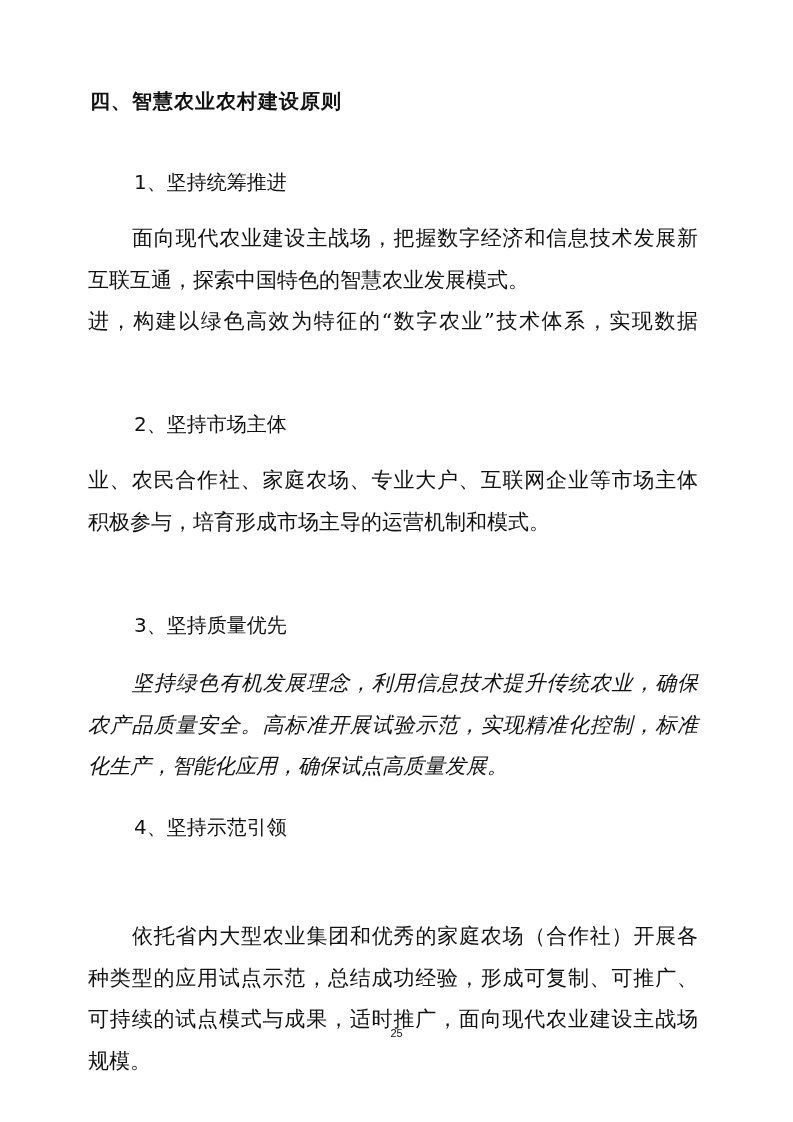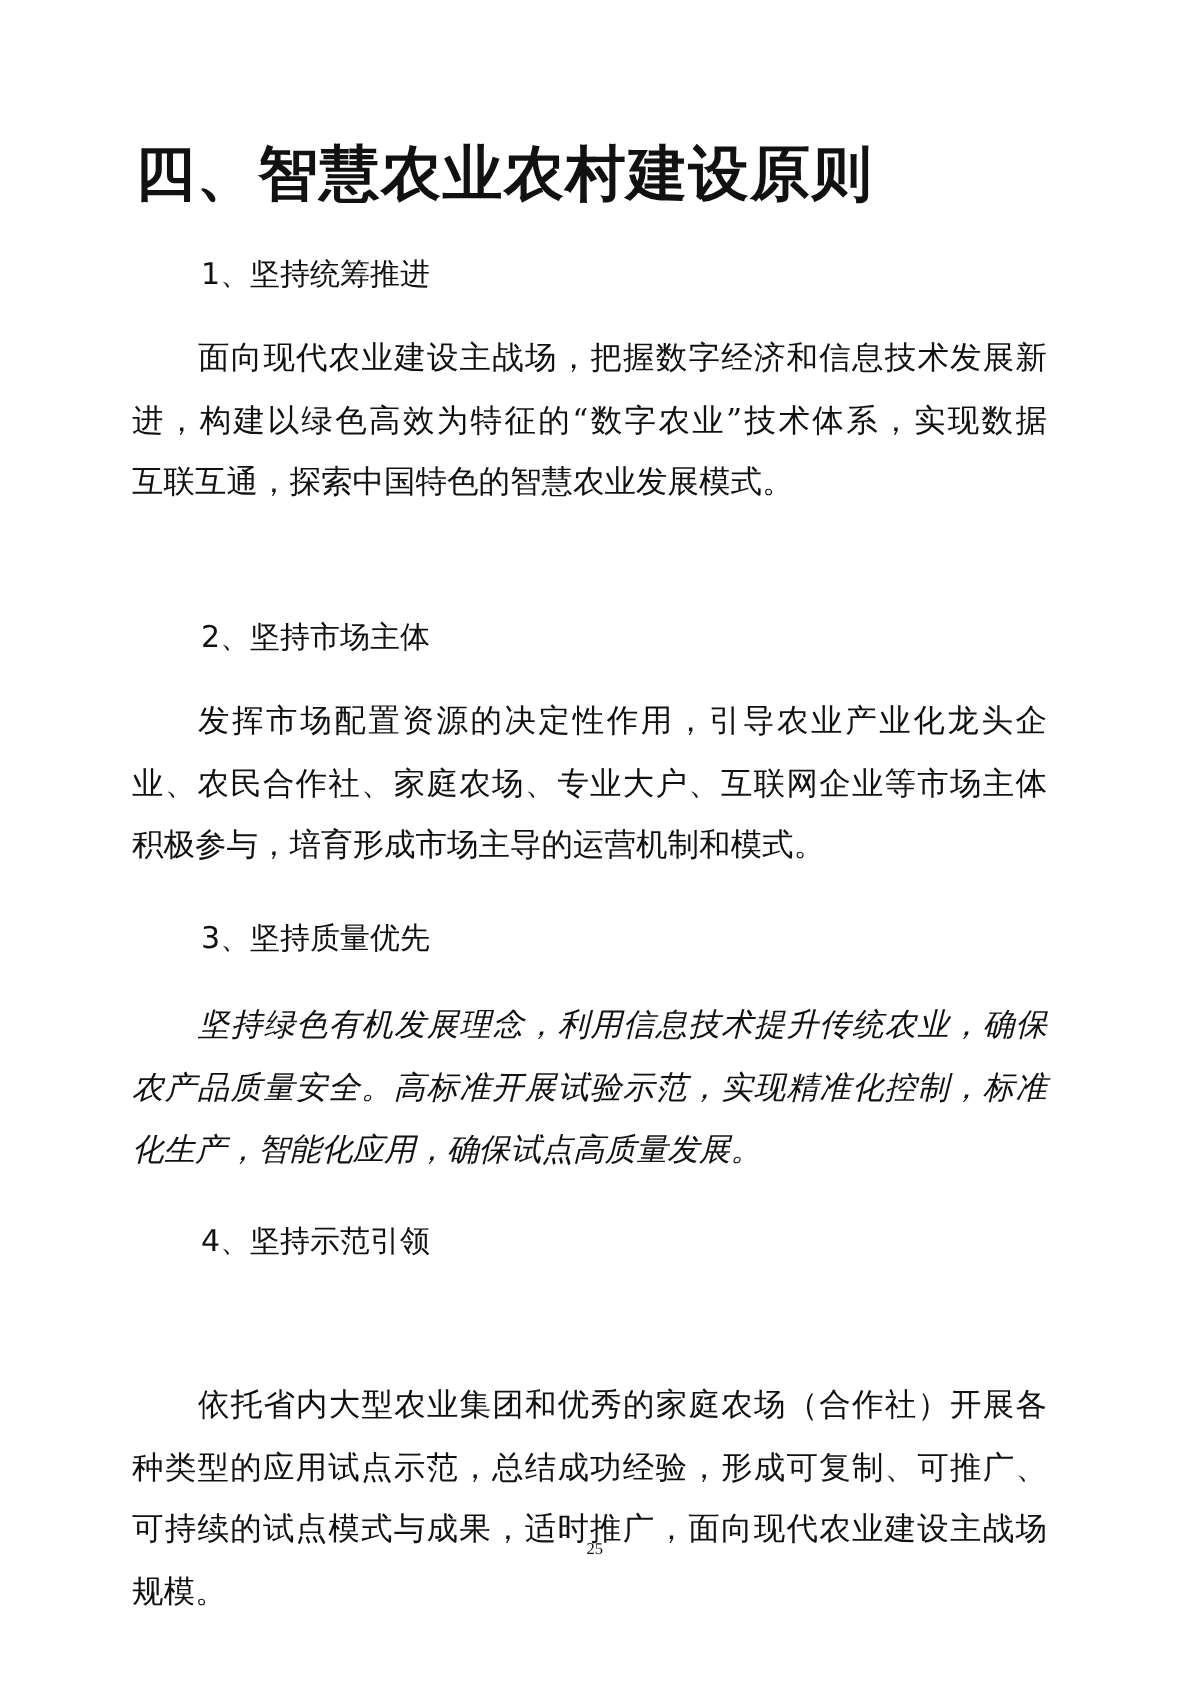--- a/index.html
+++ b/index.html
@@ -1,44 +1,43 @@
 <!DOCTYPE html>
 <html><head>
 <meta charset="utf-8">
 <style>
   html, body { margin:0; padding:0; background:#ffffff; }
   body { width:793px; height:1122px; position:relative; overflow:hidden;
          font-family:"DejaVu Serif", "Liberation Serif", serif; color:#111; }
-  .title { position:absolute; left:90px; top:88px; font-size:40px; font-weight:bold;
+  .title { position:absolute; left:90px; top:88px; font-size:20px; font-weight:bold;
            font-family:"DejaVu Sans","Liberation Sans",sans-serif; letter-spacing:1px; white-space:nowrap; }
   .h2 { position:absolute; left:134px; font-size:20px; font-weight:normal;
         font-family:"DejaVu Sans","Liberation Sans",sans-serif; white-space:nowrap; }
   .para { position:absolute; left:88px; width:610px; font-size:21px; line-height:41.5px; }
   .line { display:block; white-space:nowrap; text-align:justify; text-align-last:justify; }
   .line.first { padding-left:44px; }
   .line.last { text-align-last:left; }
   .pagenum { position:absolute; left:0; width:793px; top:1027px; text-align:center;
-             font-size:11px; font-family:Liberation Serif, serif; }
+             font-size:11px; font-family:Liberation Sans, sans-serif; }
 </style>
 </head>
 <body>
 
 <div>
   <div class="title">四、智慧农业农村建设原则</div>
 
   <div class="h2" style="top:169px;">1、坚持统筹推进</div>
   <div class="para" style="top:218px;">
     <span class="line first">面向现代农业建设主战场，把握数字经济和信息技术发展新</span>
+    <span class="line last">互联互通，探索中国特色的智慧农业发展模式。</span>
     <span class="line">进，构建以绿色高效为特征的“数字农业”技术体系，实现数据</span>
-    <span class="line last">互联互通，探索中国特色的智慧农业发展模式。</span>
   </div>
 
   <div class="h2" style="top:411px;">2、坚持市场主体</div>
   <div class="para" style="top:460px;">
-    <span class="line first">发挥市场配置资源的决定性作用，引导农业产业化龙头企</span>
     <span class="line">业、农民合作社、家庭农场、专业大户、互联网企业等市场主体</span>
     <span class="line last">积极参与，培育形成市场主导的运营机制和模式。</span>
   </div>
 
   <div class="h2" style="top:612px;">3、坚持质量优先</div>
   <div class="para" style="top:663px;font-style:italic;">
     <span class="line first">坚持绿色有机发展理念，利用信息技术提升传统农业，确保</span>
     <span class="line">农产品质量安全。高标准开展试验示范，实现精准化控制，标准</span>
     <span class="line last">化生产，智能化应用，确保试点高质量发展。</span>
   </div>

